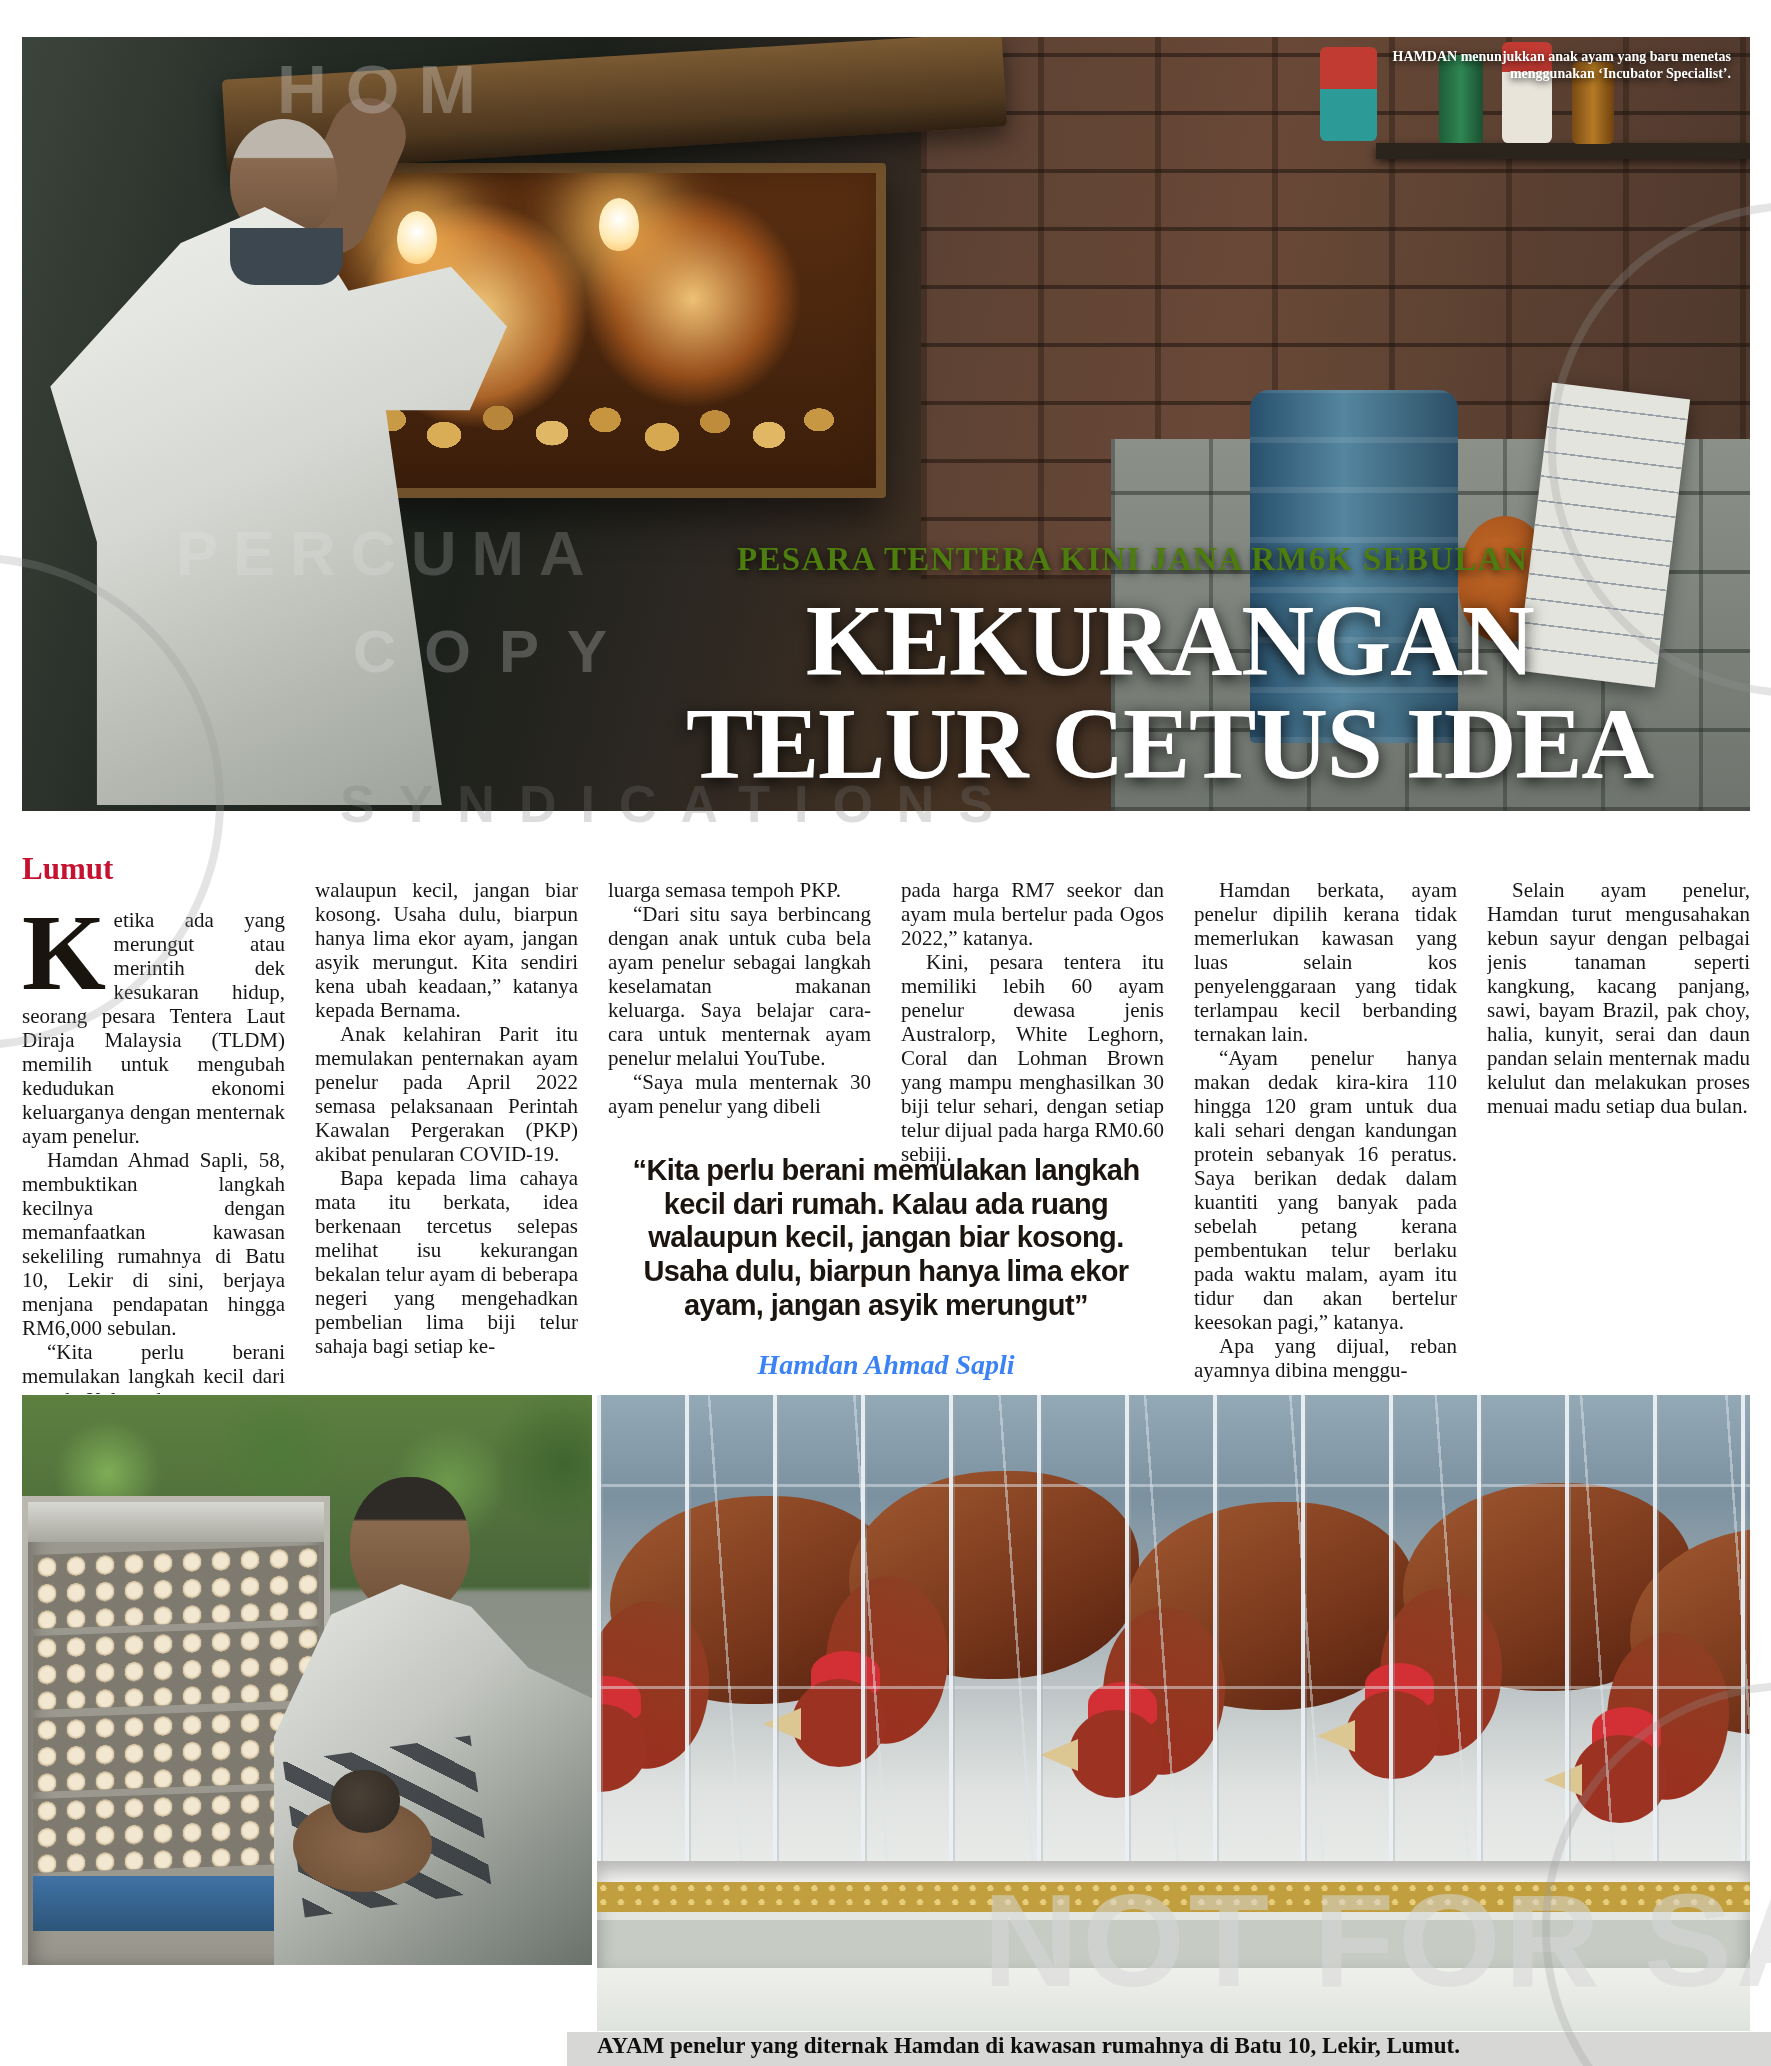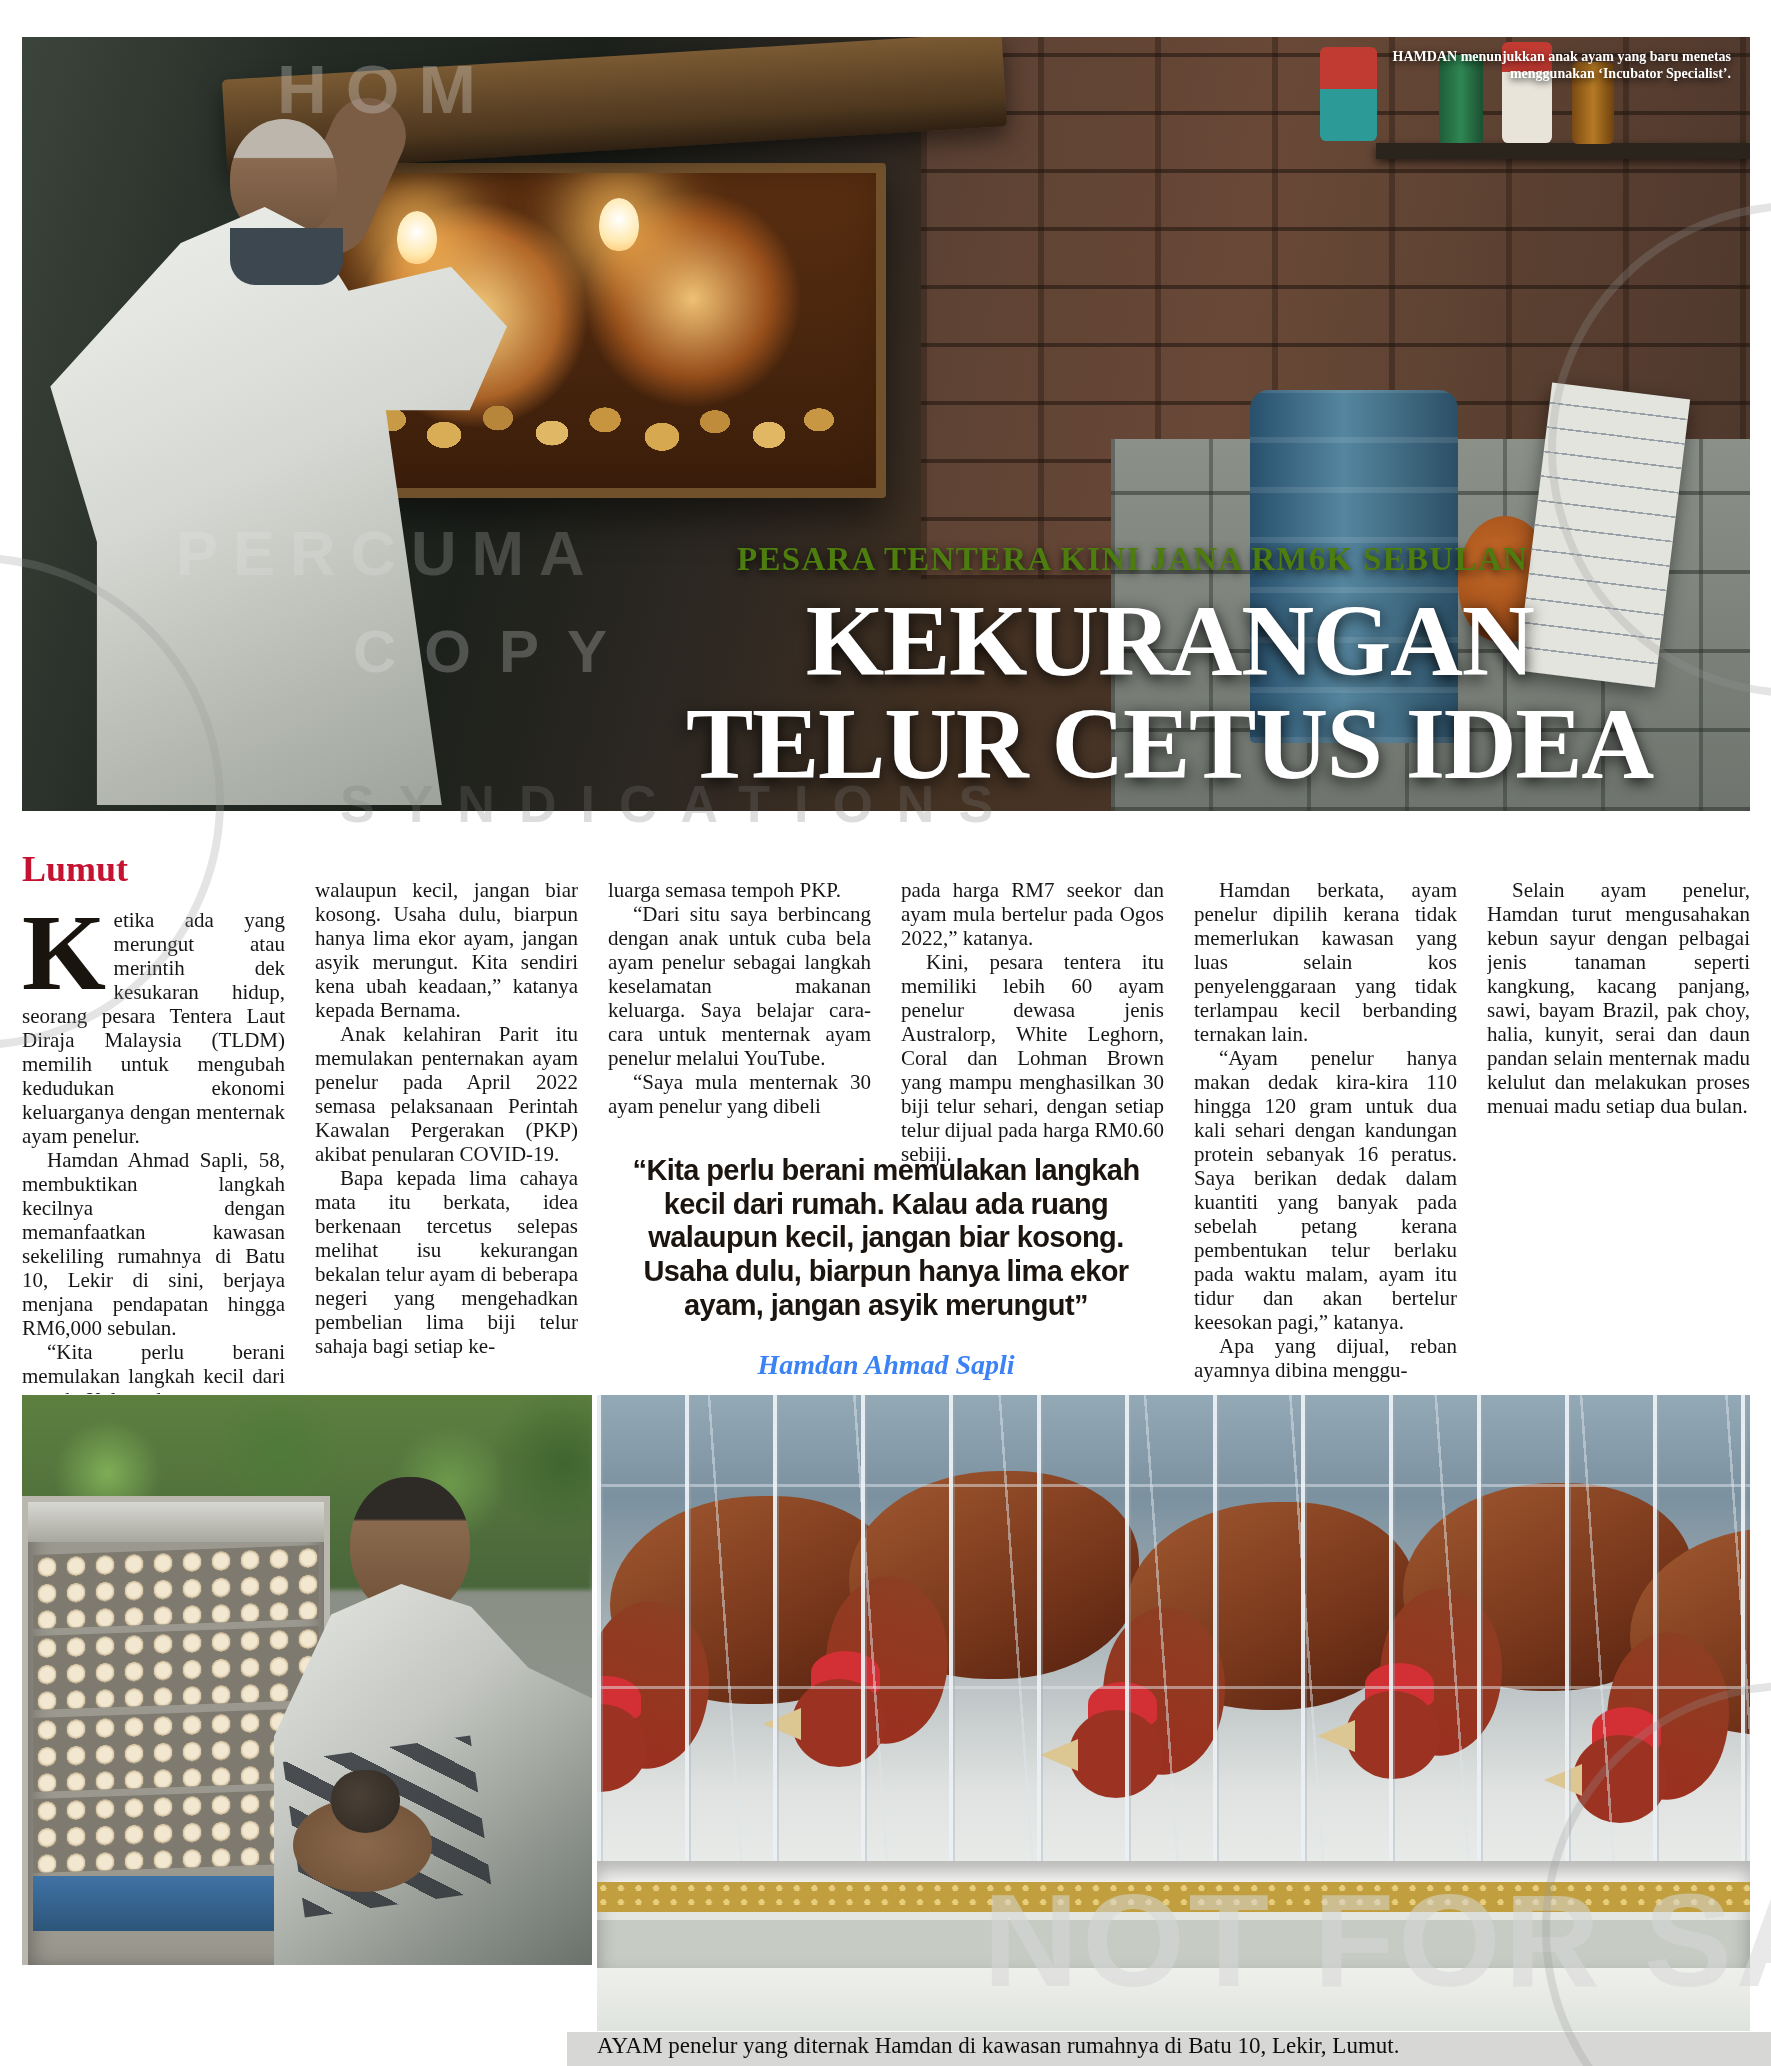--- a/index.html
+++ b/index.html
@@ -77,21 +77,21 @@
   .pt-headline span{display:block;}
 
   
   .article{position:absolute;left:22px;top:857px;width:1728px;height:537px;z-index:2;}
   .col{position:absolute;top:0;width:263px;height:537px;overflow:hidden;text-align:justify;
     font-size:21px;line-height:24px;}
   .c1{left:0}.c2{left:293px}.c3{left:586px}.c4{left:879px}.c5{left:1172px}.c6{left:1465px}
   .c2,.c3,.c4,.c5,.c6{padding-top:21.4px;}
   .bp{margin:0;}
   .ind{text-indent:25px;}
-  .dateline{color:#c41230;font-weight:bold;font-size:36px;margin:0 0 26.5px 0;}
+  .dateline{color:#c41230;font-weight:bold;font-size:31px;margin:0 0 26.5px 0;}
   .dropcap{float:left;font-weight:bold;font-size:108px;line-height:84px;padding:3.8px 7.6px 0 0;color:#1a140e;}
   .pullquote{position:absolute;left:586px;top:297px;width:556px;text-align:center;}
   .pq-text{margin:0;font-family:"Liberation Sans",sans-serif;font-weight:bold;font-size:29px;
     line-height:1.16;color:#1c150f;letter-spacing:-0.6px;}
   .pq-attr{margin:26.5px 0 0 0;font-weight:bold;font-style:italic;font-size:28px;color:#3b82f6;}
 
   
   .photo-bl{position:absolute;left:22px;top:1395px;width:570px;height:570px;overflow:hidden;margin:0;z-index:1;}
   .bl-bg{position:absolute;inset:0;background:linear-gradient(180deg,#5d8040 0%,#49663a 26%,#8a8f85 34%,#9aa09a 100%);}
   .bl-foliage{position:absolute;left:0;top:0;width:100%;height:195px;filter:blur(1.9px);background:
@@ -138,21 +138,21 @@
     repeating-linear-gradient(0deg, rgba(225,230,234,.5) 0 3.1px, transparent 3.1px 202px);}
   .br-trough{position:absolute;left:0;top:466px;width:100%;height:107px;
     background:linear-gradient(180deg,#f6f7f4 0 22%,#e3e6e1 22% 55%,#c6cbc4 55%);
     box-shadow:inset 0 10px 19px rgba(0,0,0,.28);}
   .br-feed{position:absolute;left:0;top:21.4px;width:100%;height:30px;background-color:#c19f3f;
     background-image:radial-gradient(circle 3.8px at 6.3px 6.3px, #e7cd7c 80%, transparent 82%);background-size:17.6px 14px;}
   .br-front{position:absolute;left:0;top:573px;width:100%;height:63px;background:linear-gradient(180deg,#eef0ec,#dfe3dd);}
 
   
   .caption-strip{position:absolute;left:567px;top:2032px;width:1205px;height:35px;background:#d7d7d5;z-index:2;}
-  .bottom-caption{position:absolute;left:597px;top:2033px;width:1109px;margin:0;font-weight:normal;
+  .bottom-caption{position:absolute;left:597px;top:2033px;width:1109px;margin:0;font-weight:bold;
     font-size:23px;color:#0f0f0f;z-index:3;}
 
   
   .wm{position:absolute;pointer-events:none;z-index:60;font-family:"Liberation Sans",sans-serif;font-weight:bold;white-space:nowrap;}
   .wm-hom{left:277px;top:50px;font-size:69px;letter-spacing:19px;color:rgba(225,225,225,.30);}
   .wm-percuma{left:176px;top:517px;font-size:63px;letter-spacing:15px;color:rgba(235,235,235,.20);}
   .wm-copy{left:353px;top:617px;font-size:60px;letter-spacing:28px;color:rgba(235,235,235,.25);}
   .wm-synd{left:340px;top:774px;font-size:52px;letter-spacing:24px;color:rgba(125,125,125,.26);}
   .wm-nfs{left:983px;top:1865px;font-size:132px;letter-spacing:3.8px;color:rgba(215,215,215,.55);}
   .wm-circle{position:absolute;border:8.8px solid rgba(150,150,150,.26);border-radius:50%;

